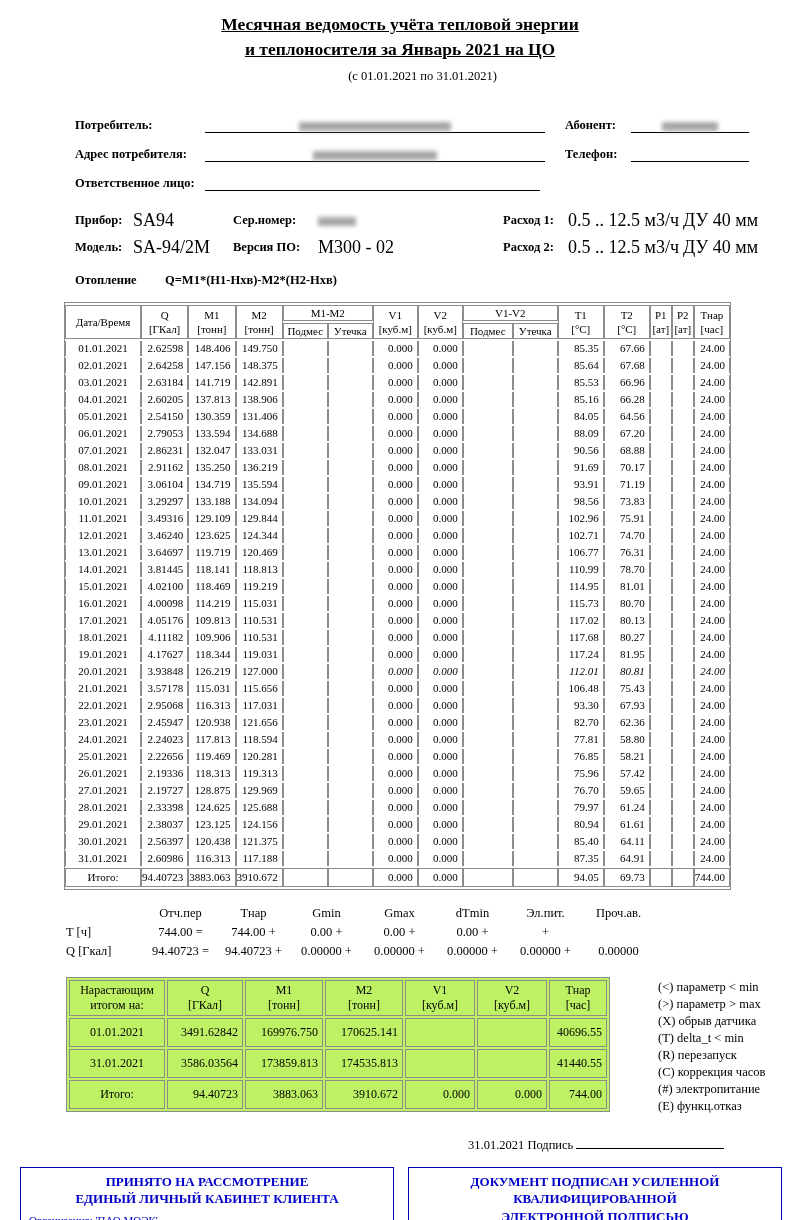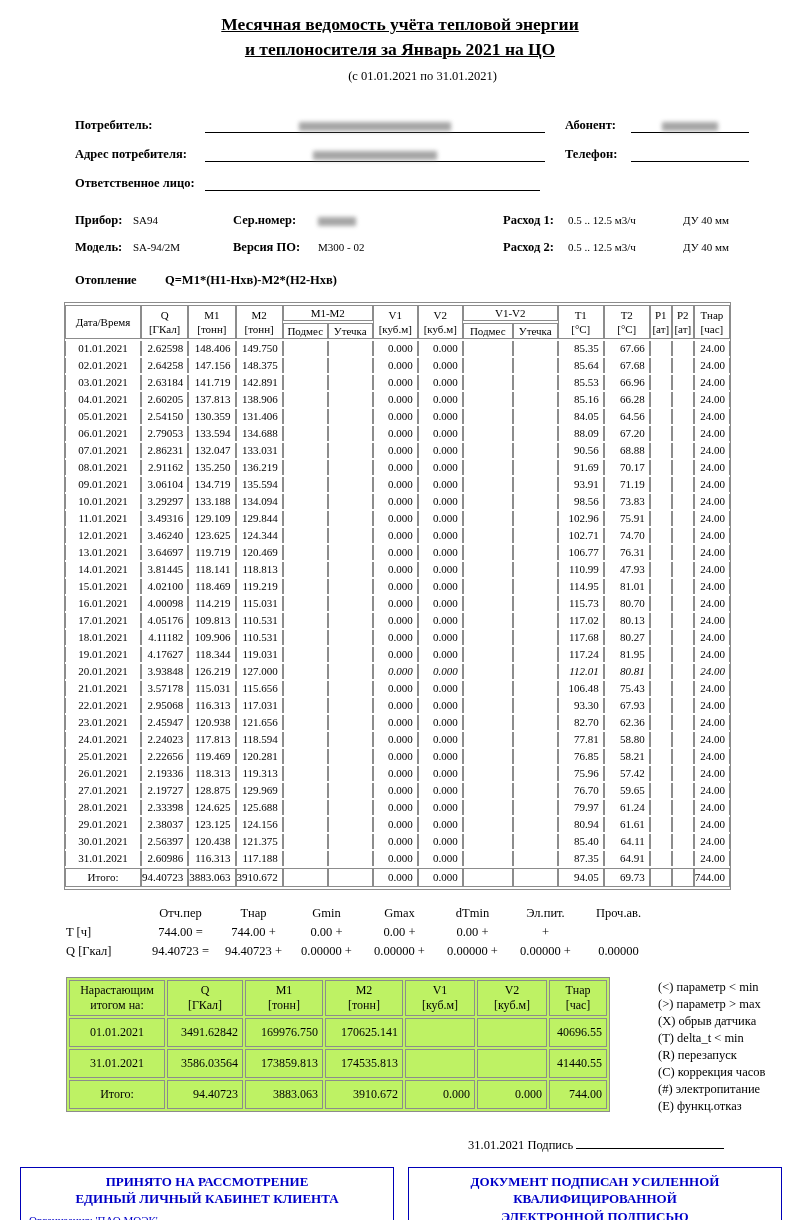--- a/index.html
+++ b/index.html
@@ -21,21 +21,21 @@
   .f-long {width:340px;}
   .f-short {width:118px;}
   .gap {width:20px;}
   .redact-bar {display:inline-block; height:9px; background:#8f8f8f; border-radius:1px;
                filter:blur(2px); opacity:.8; vertical-align:middle;}
   .redact-blue {background:#7d7da8;}
 
   
   .dev-block {margin-top:16px; font-size:12.5px;}
   .dev-row {display:flex; margin-left:75px; height:27px; align-items:center;}
-  .dv {font-size:11px;}
+  .dv {font-size:18px;}
   .dw1 {width:58px;} .dw2 {width:100px;} .dw3 {width:85px;} .dw4 {width:185px;}
   .dw5 {width:65px;} .dw6 {width:115px;}
 
   .formula-row {display:flex; margin-left:75px; margin-top:12px; font-weight:bold; font-size:12.5px;}
   .formula-row .fl {width:90px;}
 
   
   .main-table {margin:14px 0 0 64px; border-collapse:separate; border-spacing:0 2px;
                border:1px solid #8c8c8c; table-layout:fixed; font-size:11px; background:#fff;}
   .main-table th, .main-table td {overflow:hidden; white-space:nowrap;}
@@ -448,21 +448,21 @@
           <td class="num">3.81445</td>
           <td class="num">118.141</td>
           <td class="num">118.813</td>
           <td class="num"></td>
           <td class="num"></td>
           <td class="num">0.000</td>
           <td class="num">0.000</td>
           <td class="num"></td>
           <td class="num"></td>
           <td class="num">110.99</td>
-          <td class="num">47.93</td>
+          <td class="num">78.70</td>
           <td class="num"></td>
           <td class="num"></td>
           <td class="num">24.00</td>
         </tr>
 
         <tr>
           <td class="ctr">15.01.2021</td>
           <td class="num">4.02100</td>
           <td class="num">118.469</td>
           <td class="num">119.219</td>

